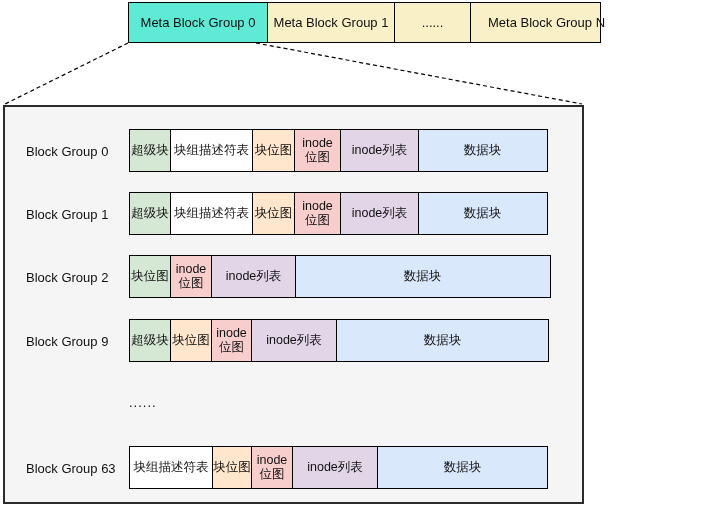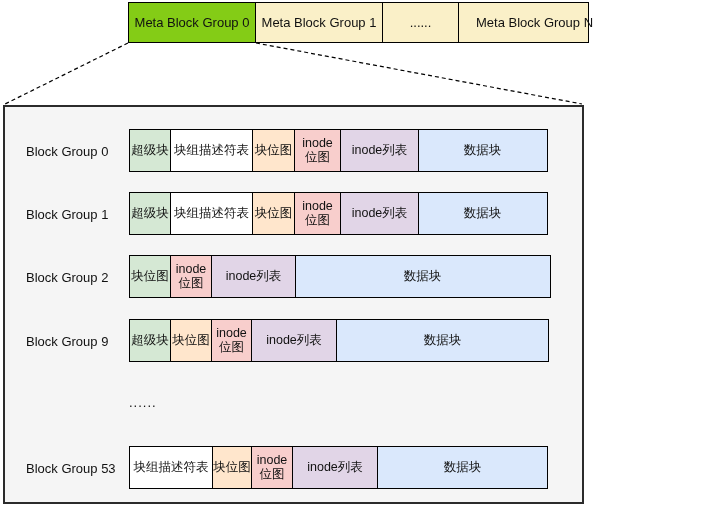--- a/index.html
+++ b/index.html
@@ -61,21 +61,21 @@
 </style>
 </head>
 <body>
 
 <svg class="connectors">
   <line x1="128" y1="43" x2="5" y2="104" stroke="#000" stroke-width="1.2" stroke-dasharray="4 3"></line>
   <line x1="256" y1="43" x2="582" y2="104" stroke="#000" stroke-width="1.2" stroke-dasharray="4 3"></line>
 </svg>
 
 <div class="meta-row" id="metaRow">
-    <div class="meta-box" style="width: 128px; background: #84cc16;">Meta Block Group 0</div>
+    <div class="meta-box" style="width: 140px; background: #5eead4;">Meta Block Group 0</div>
     <div class="meta-box" style="width: 129px; background: rgb(250, 240, 200);">Meta Block Group 1</div>
     <div class="meta-box" style="width: 77px; background: rgb(250, 240, 200);">......</div>
     <div class="meta-box" style="width: 131px; background: rgb(250, 240, 200); padding-left: 23px;">Meta Block Group N</div>
   </div>
 
 <div class="panel" id="panel">
   <div class="panel-ellipsis">......</div>
 <div class="bg-row" style="top: 22px;">
       <div class="bg-label">Block Group 0</div>
       <div class="cells">
@@ -123,21 +123,21 @@
         <div class="cell" style="width: 43px; background: rgb(255, 230, 204);">块位图</div>
         <div class="cell" style="width: 41px; background: rgb(248, 206, 204);">
           <span>inode</span>
           <span>位图</span>
         </div>
         <div class="cell" style="width: 87px; background: rgb(225, 213, 231);">inode列表</div>
         <div class="cell" style="width: 213px; background: rgb(218, 232, 252);">数据块</div>
       </div>
     </div>
     <div class="bg-row" style="top: 339px;">
-      <div class="bg-label">Block Group 53</div>
+      <div class="bg-label">Block Group 63</div>
       <div class="cells">
         <div class="cell" style="width: 84px; background: rgb(255, 255, 255);">块组描述符表</div>
         <div class="cell" style="width: 41px; background: rgb(255, 230, 204);">块位图</div>
         <div class="cell" style="width: 42px; background: rgb(248, 206, 204);">
           <span>inode</span>
           <span>位图</span>
         </div>
         <div class="cell" style="width: 87px; background: rgb(225, 213, 231);">inode列表</div>
         <div class="cell" style="width: 171px; background: rgb(218, 232, 252);">数据块</div>
       </div>

